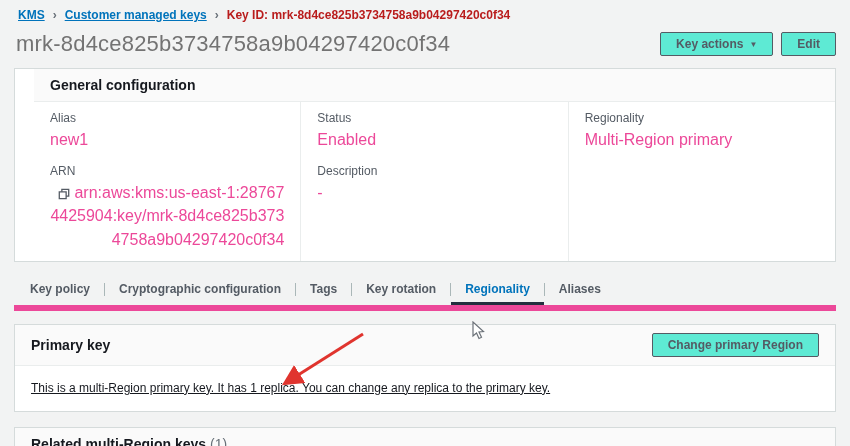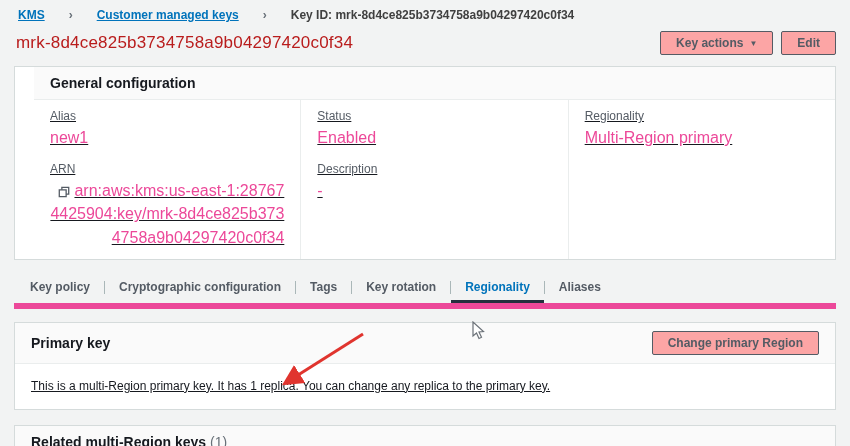--- a/index.html
+++ b/index.html
@@ -7,50 +7,50 @@
   body {
     background:#f2f3f3;
     font-family:"Liberation Sans","DejaVu Sans",sans-serif;
     font-size:12px;
     color:#16191f;
     position:relative;
   }
   .page { padding:8px 14px 0 14px; }
 
   
-  .breadcrumb { display:flex; align-items:center; gap:24px; padding-left:4px; font-size:12px; }
+  .breadcrumb { display:flex; align-items:center; gap:8px; padding-left:4px; font-size:12px; }
   .breadcrumb a { color:#0073bb; text-decoration:underline; font-weight:700; cursor:pointer; }
   .breadcrumb .sep { color:#687078; font-size:12px; font-weight:700; }
-  .breadcrumb .current { color:#404040; font-weight:700; }
+  .breadcrumb .current { color:#b91c1c; font-weight:700; }
 
   
   .title-row { display:flex; justify-content:space-between; align-items:center; margin-top:9px; padding-left:2px; }
-  .title-row h1 { font-size:17px; font-weight:400; color:#b91c1c; letter-spacing:0.2px; }
+  .title-row h1 { font-size:22px; font-weight:400; color:#737373; letter-spacing:0.2px; }
   .title-actions { display:flex; gap:8px; }
   .btn {
-    background:#fca5a5; border:1px solid #545b64; border-radius:2px;
+    background:#5eead4; border:1px solid #545b64; border-radius:2px;
     color:#545b64; font-weight:700; font-size:12px;
     font-family:"Liberation Sans","DejaVu Sans",sans-serif;
     padding:4px 15px; cursor:pointer; white-space:nowrap;
   }
   .btn .caret { font-size:8px; margin-left:6px; position:relative; top:-1px; }
 
   
   .panel { background:#fff; border:1px solid #d5dbdb; }
   .panel-header {
     display:flex; justify-content:space-between; align-items:center;
     background:#fafafa; border-bottom:1px solid #eaeded; padding:8px 16px; min-height:30px;
   }
   .panel-header h2 { font-size:14px; font-weight:700; color:#16191f; }
   .panel-header .count { color:#687078; font-weight:400; margin-left:4px; font-size:14px; }
 
   
   .gc-panel { margin-top:11px;padding-left:19px; }
   .gc-body { display:flex; }
-  .gc-col { flex:1; padding:9px 16px 10px 16px;text-decoration:underline; }
+  .gc-col { flex:1; padding:9px 16px 10px 16px; }
   .gc-col + .gc-col { border-left:1px solid #eaeded; }
   .field { margin-bottom:13px; }
   .field:last-child { margin-bottom:0; }
   .f-label { color:#545b64; margin-bottom:3px; font-size:12px; }
   .f-value { color:#ec4899; font-size:16px; line-height:1.45; }
   .arn-value { max-width:262px; word-break:break-all;text-align:right; }
   .icon-svg { display:inline-block; vertical-align:-2px; margin-right:4px; }
 
   
   .tabs { display:flex; align-items:center; margin-top:12px; border-bottom:6px solid #ec4899; padding:0 2px; }

